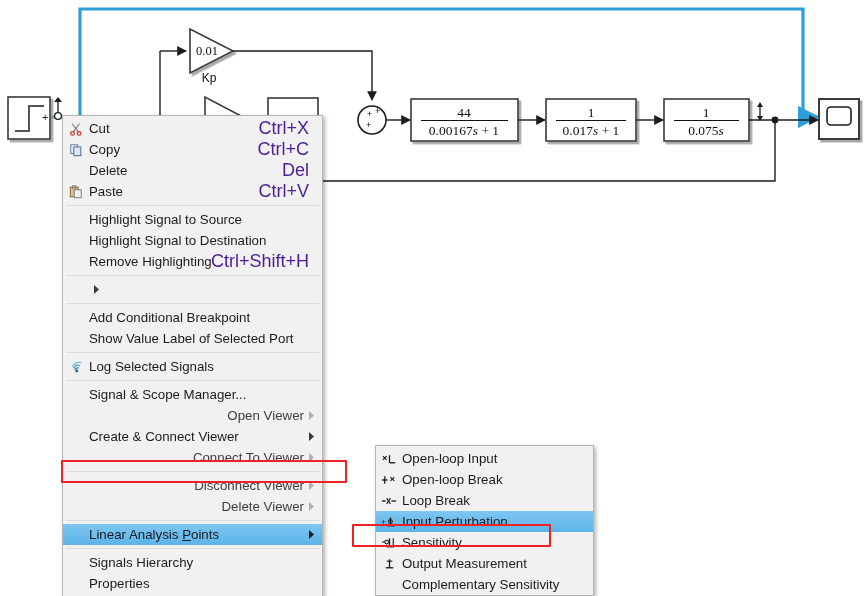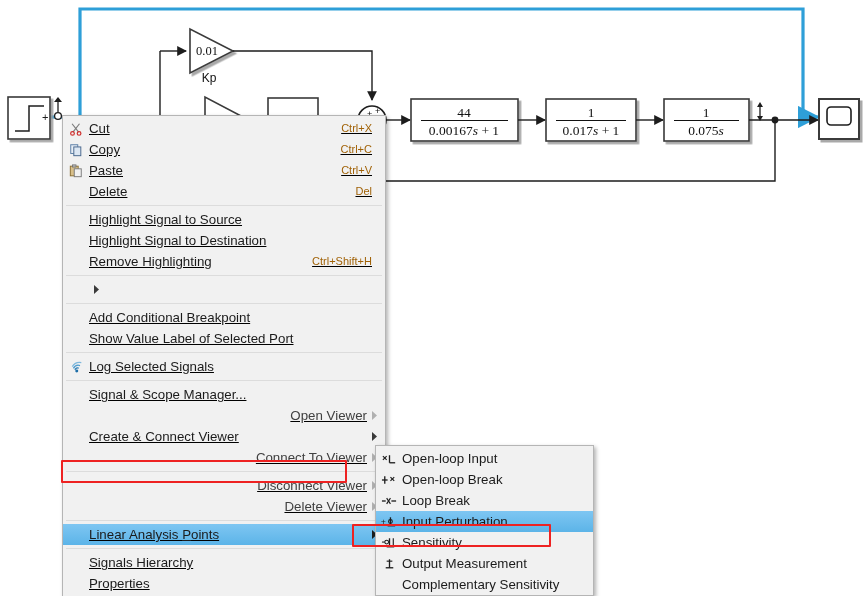--- a/index.html
+++ b/index.html
@@ -30,22 +30,21 @@
     background: #f1f1f1;
     border: 1px solid #b5b5b5;
     box-shadow: 2px 2px 4px rgba(0,0,0,0.30);
     box-sizing: border-box;
     z-index: 40;
     padding: 2px 0 2px 0;
   }
   #main-menu {
     left: 62px;
     top: 115px;
-    width: 324px;
-    text-decoration: underline;
+    width: 261px;
   }
   #sub-menu {
     left: 343px;
     top: 445px;
     width: 219px;
     height: 151px;
     overflow: hidden;
     margin-left: 32px;
   }
   .mi {
@@ -69,22 +68,22 @@
     justify-content: center;
   }
   .mi .lbl {
     flex: 1 1 auto;
     padding-left: 0px;
     overflow: hidden;
     text-overflow: clip;
   }
   .mi .acc {
     padding-right: 13px;
-    color: #a16207;
-    font-size: 11px;
+    color: #4c1d95;
+    font-size: 18px;
   }
   .mi .arw {
     width: 14px;
     min-width: 14px;
     display: flex;
     align-items: center;
     justify-content: center;
     padding-right: 4px;
   }
   .mi.disabled .lbl { color: #404040; text-align: right; }
@@ -250,35 +249,35 @@
         <rect x="2" y="2" width="8" height="10" fill="#e8eef6" stroke="#5b7fa6" stroke-width="1.1"></rect>
         <rect x="5.5" y="4.5" width="8" height="10" fill="#dce7f3" stroke="#3f6punk" stroke-width="1.1"></rect>
         <rect x="5.5" y="4.5" width="8" height="10" fill="#dce7f3" stroke="#49678c" stroke-width="1.1"></rect>
       </svg>
     </span>
     <span class="lbl">Copy</span>
     <span class="acc">Ctrl+C</span>
   </div>
 
   <div class="mi">
+    <span class="ic"></span>
+    <span class="lbl">Delete</span>
+    <span class="acc">Del</span>
+  </div>
+
+  <div class="mi">
     <span class="ic">
       <svg width="14" height="14" viewBox="0 0 16 16">
         <rect x="1.5" y="2.5" width="9" height="11" fill="#d9c08a" stroke="#8c7034" stroke-width="1.1"></rect>
         <rect x="4" y="1" width="4" height="2.5" fill="#b9b9b9" stroke="#6f6f6f" stroke-width="0.9"></rect>
         <rect x="6" y="5.5" width="8" height="9" fill="#f2f2f2" stroke="#7b7b7b" stroke-width="1.1"></rect>
       </svg>
     </span>
     <span class="lbl">Paste</span>
     <span class="acc">Ctrl+V</span>
-  </div>
-
-  <div class="mi">
-    <span class="ic"></span>
-    <span class="lbl">Delete</span>
-    <span class="acc">Del</span>
   </div>
 
   <div class="sep"></div>
 
   <div class="mi">
     <span class="ic"></span>
     <span class="lbl">Highlight Signal to Source</span>
     <span class="acc"></span>
   </div>
 

